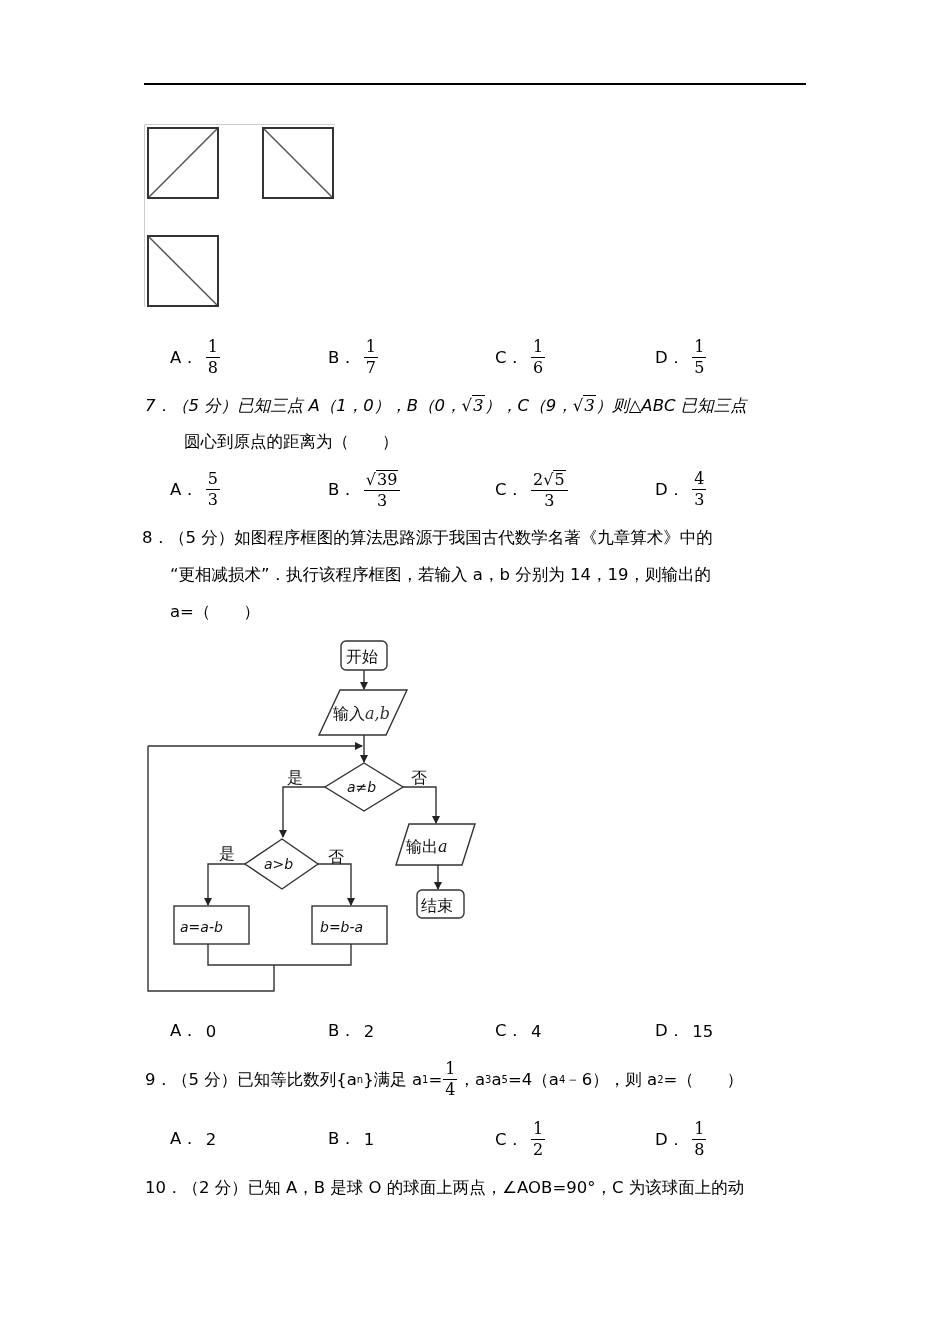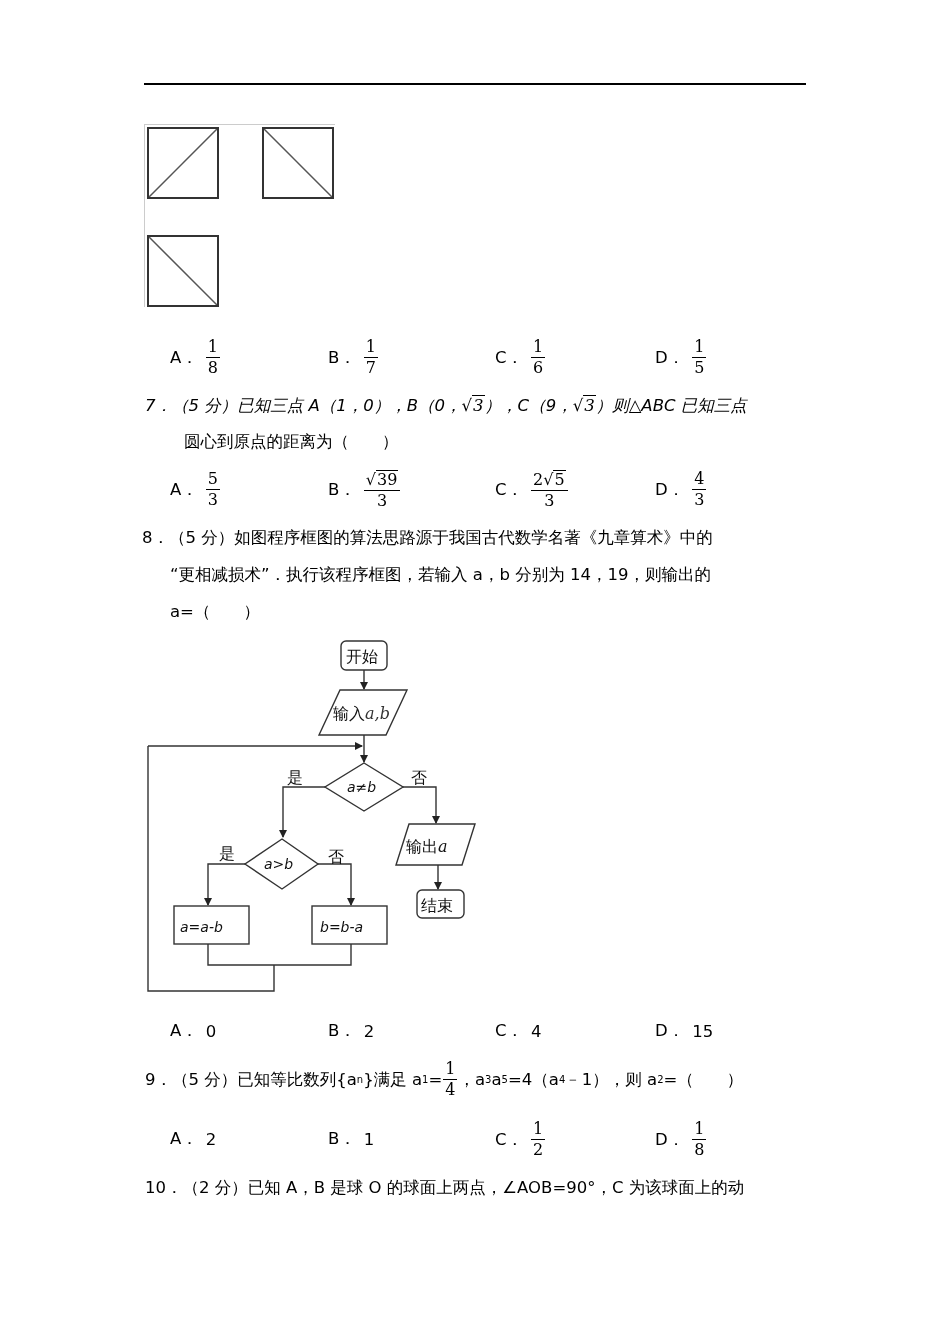--- a/index.html
+++ b/index.html
@@ -194,21 +194,21 @@
     <span class="frac" style="margin:0 1px;">
       <span class="num">1</span>
       <span class="den">4</span>
     </span>
     <span>，a</span>
     <span class="sub">3</span>
     <span>a</span>
     <span class="sub">5</span>
     <span>=4（a</span>
     <span class="sub">4</span>
-    <span>﹣1），则 a</span>
+    <span>﹣6），则 a</span>
     <span class="sub">2</span>
     <span>=（　　）</span>
 </div>
 
 <div class="opt" style="left:170px; top:1128px;">
   <span class="lbl">A．</span>
     <span>2</span>
 </div>
 <div class="opt" style="left:328px; top:1128px;">
   <span class="lbl">B．</span>

